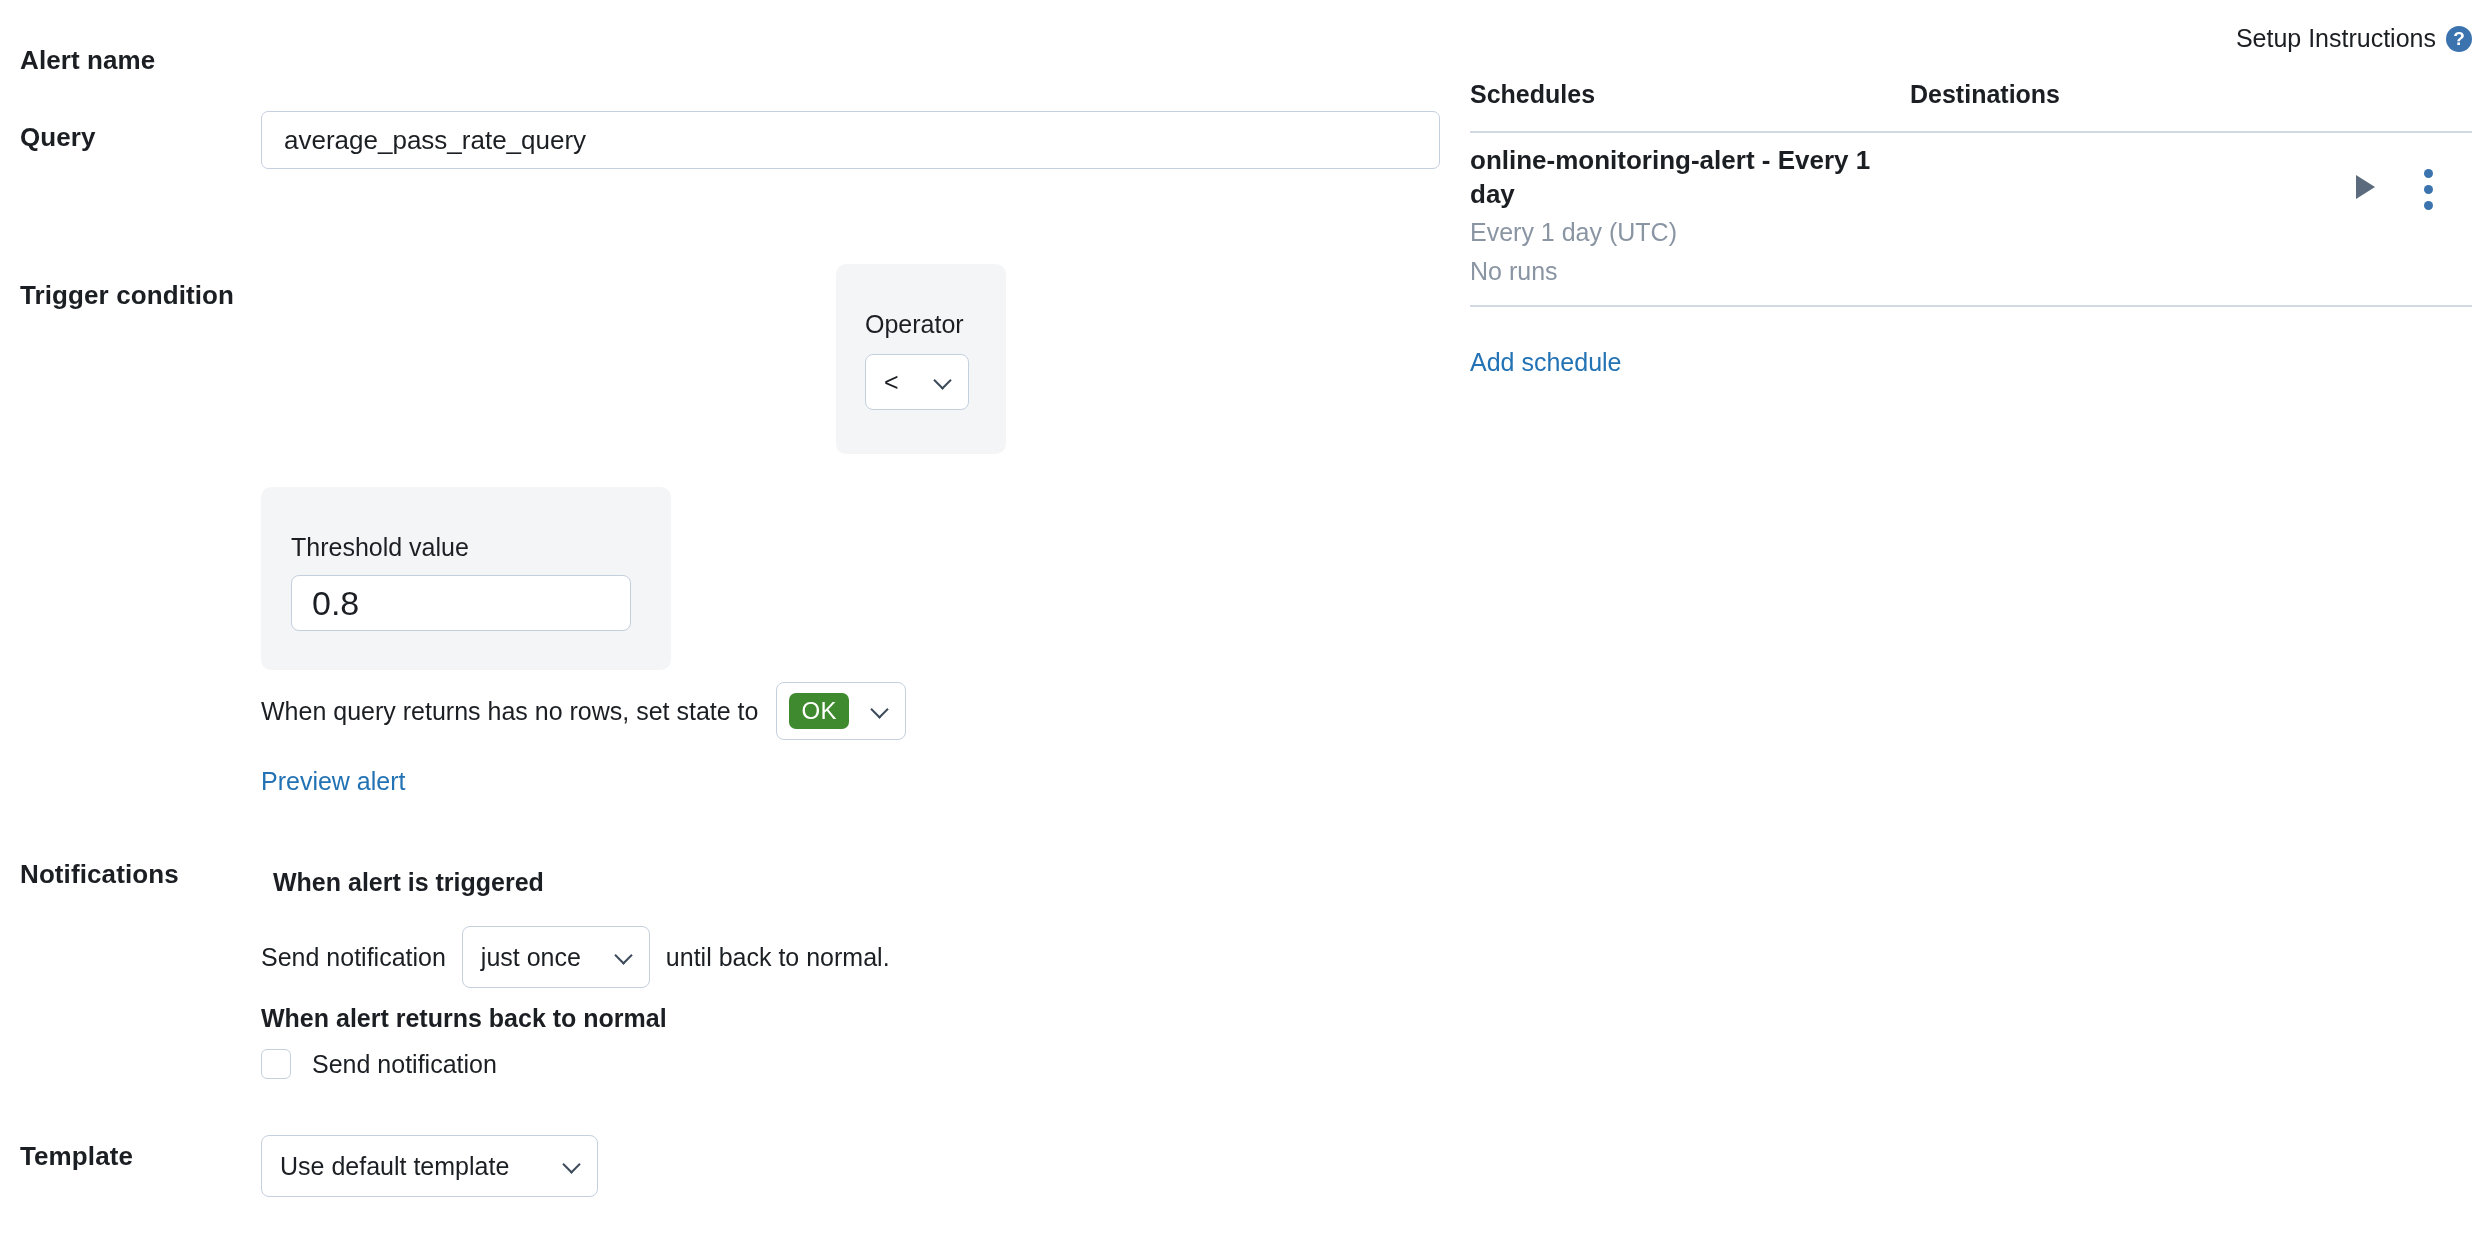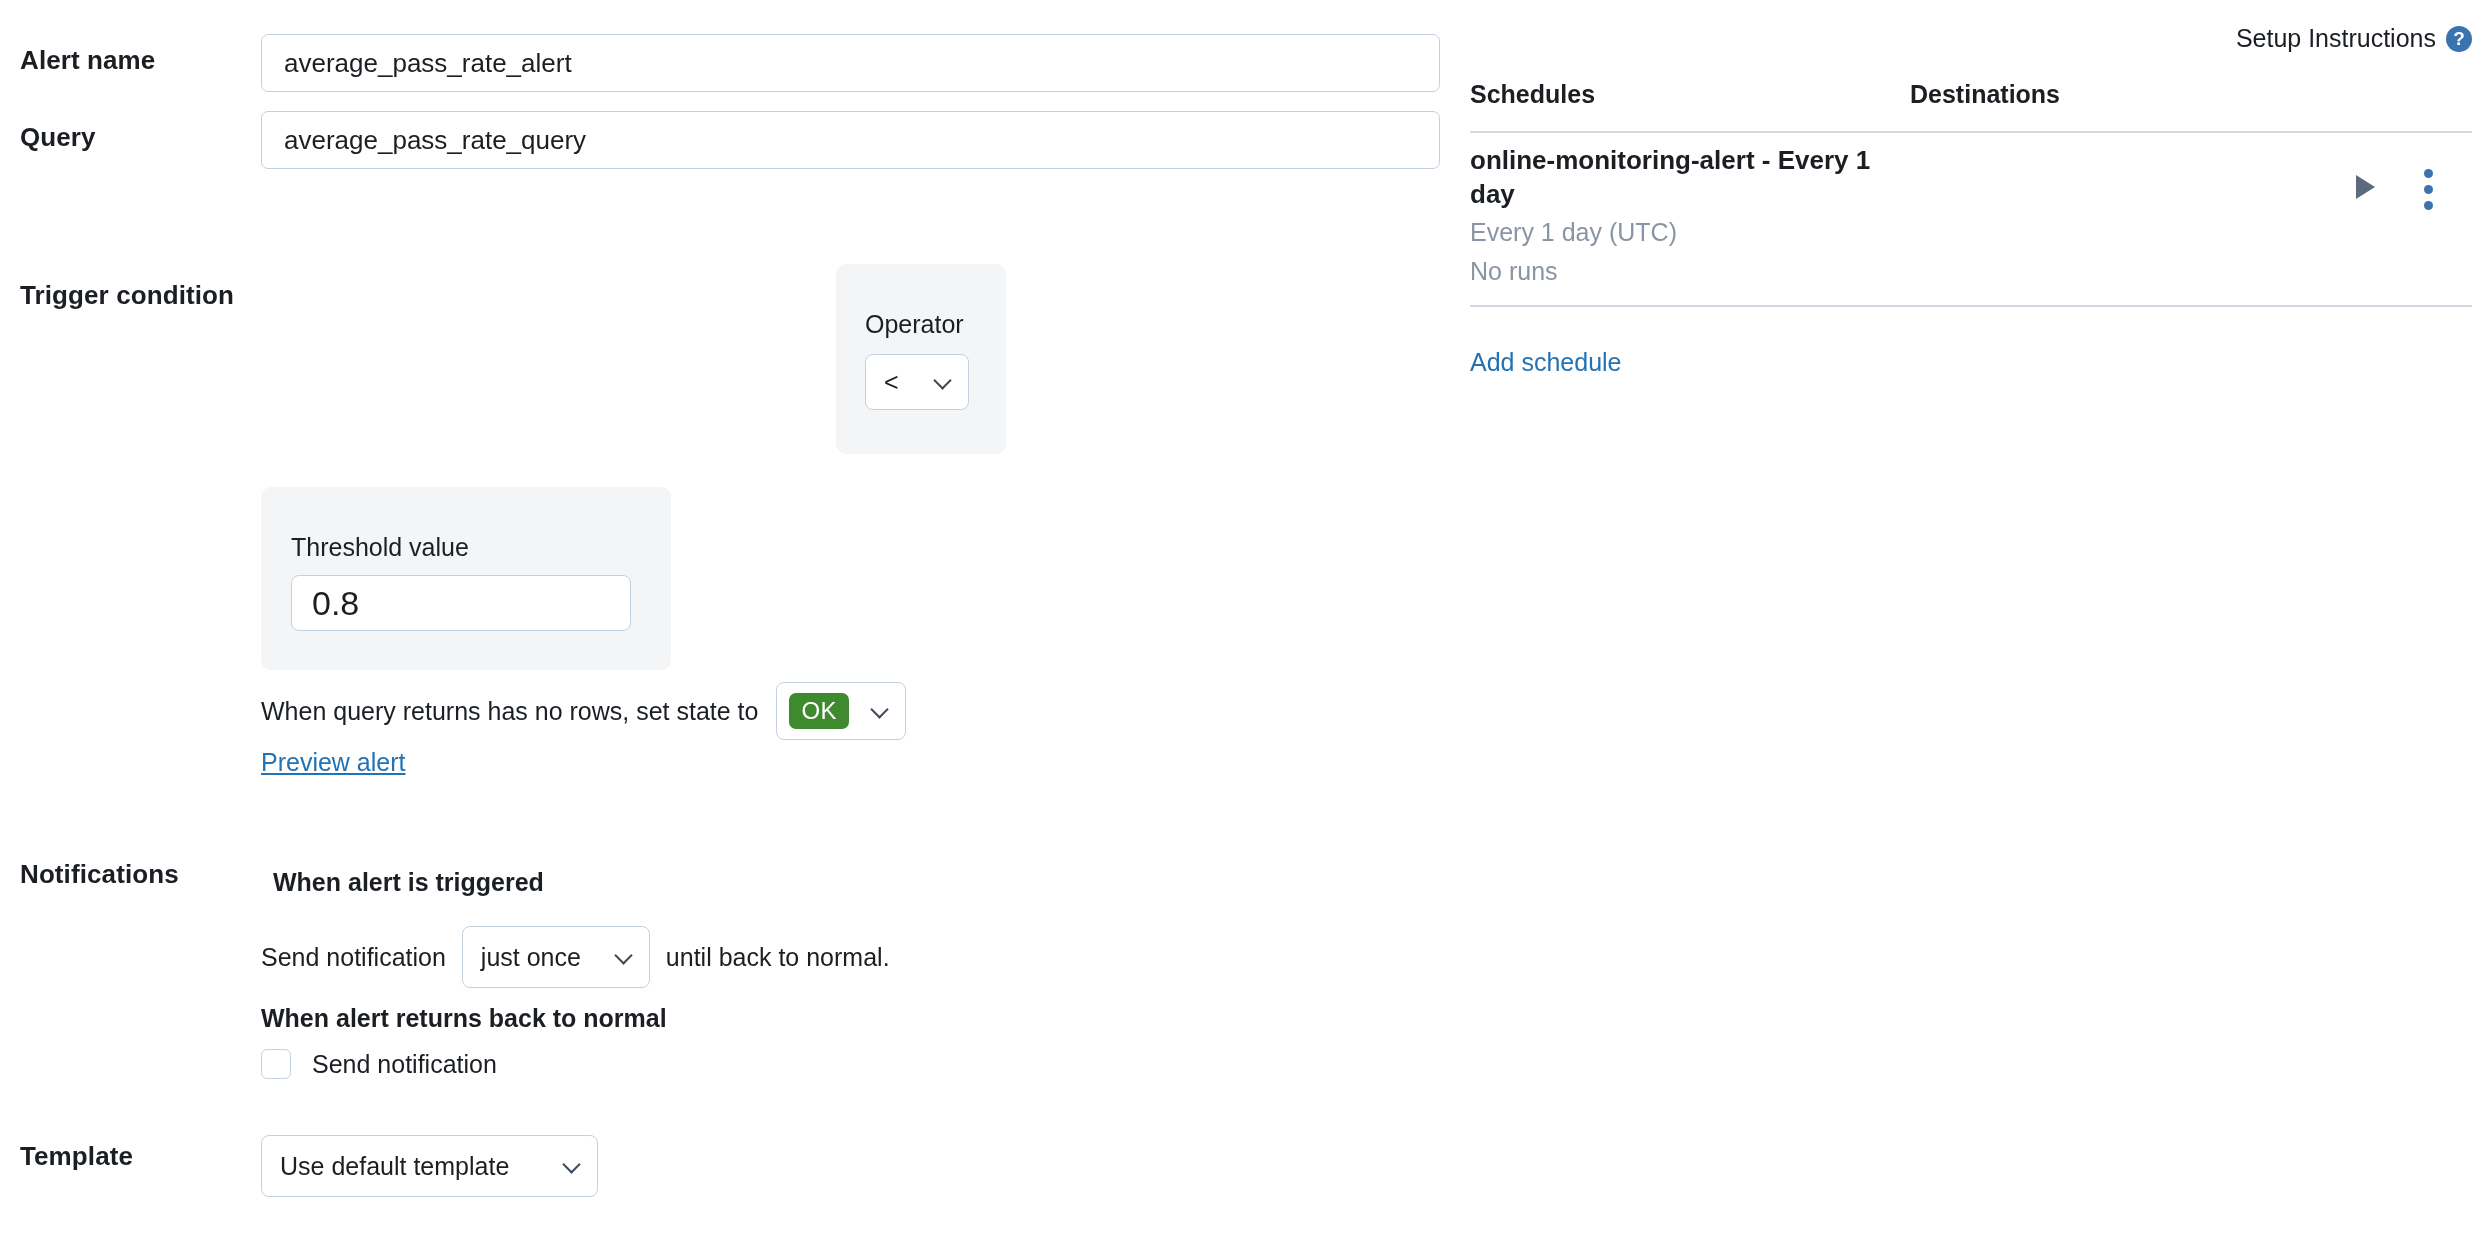--- a/index.html
+++ b/index.html
@@ -230,21 +230,20 @@
   }
 </style>
 </head>
 <body>
 
 <div class="page">
 
   <div class="left-col">
 
     <div class="side-label" style="top:45px;">Alert name</div>
-    <div class="text-input" style="top:34px;">average_pass_rate_alert</div>
 
     <div class="side-label" style="top:122px;">Query</div>
     <div class="text-input" style="top:111px;">average_pass_rate_query</div>
 
     <div class="side-label" style="top:280px;">Trigger condition</div>
 
 
     <div class="gray-panel" style="left:836px;top:264px;width:170px;height:190px;">
       <div class="panel-label" style="left:29px;top:46px;">Operator</div>
       <div class="select" style="left:29px;top:90px;width:104px;">
@@ -259,21 +258,21 @@
     </div>
 
     <div class="inline-row" style="left:261px;top:680px;height:62px;">
       <span>When query returns has no rows, set state to</span>
       <span class="state-select">
         <span class="ok-badge">OK</span>
         <span class="chev"></span>
       </span>
     </div>
 
-    <a class="link" href="#" style="position:absolute;left:261px;top:748px;text-decoration:underline;">Preview alert</a>
+    <a class="link" href="#" style="position:absolute;left:261px;top:767px;">Preview alert</a>
 
     <div class="side-label" style="top:859px;">Notifications</div>
 
     <div class="sub-head" style="left:273px;top:868px;">When alert is triggered</div>
 
     <div class="inline-row" style="left:261px;top:926px;height:62px;">
       <span>Send notification</span>
       <span class="select" style="position:relative;left:auto;top:auto;margin:0 16px;height:62px;min-width:188px;border-radius:8px;">
         <span>just once</span>
         <span class="chev"></span>

